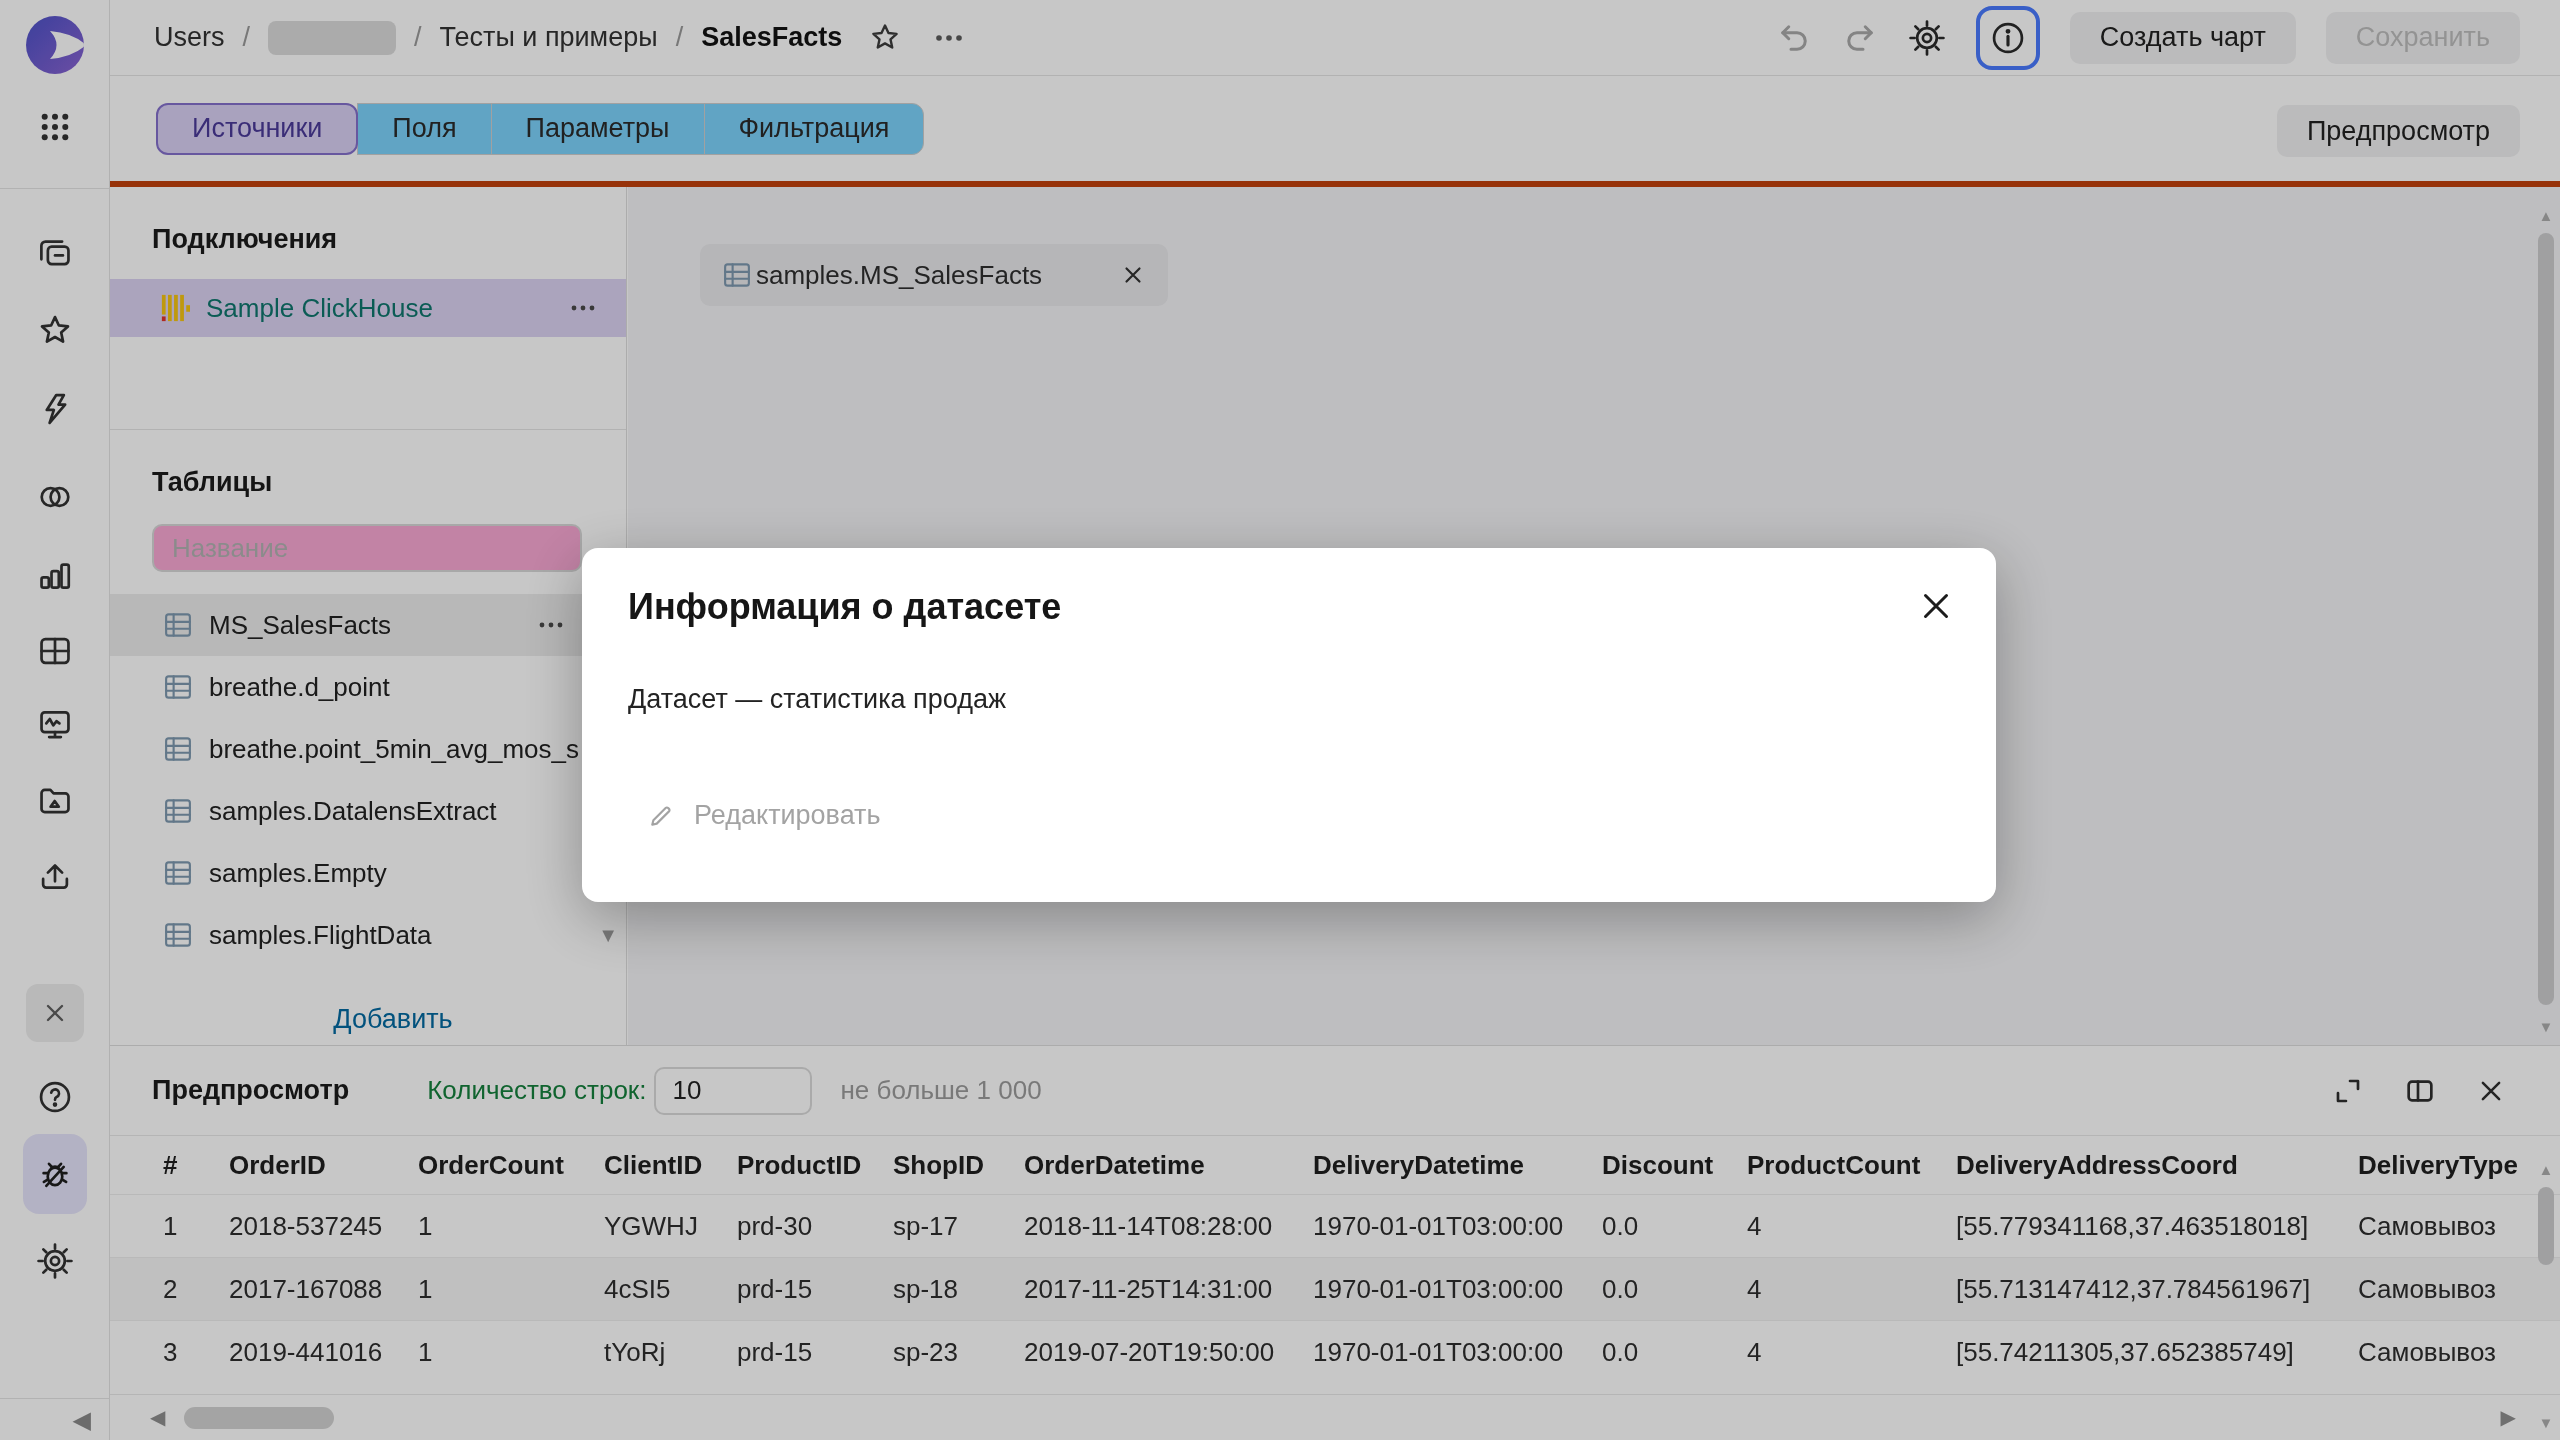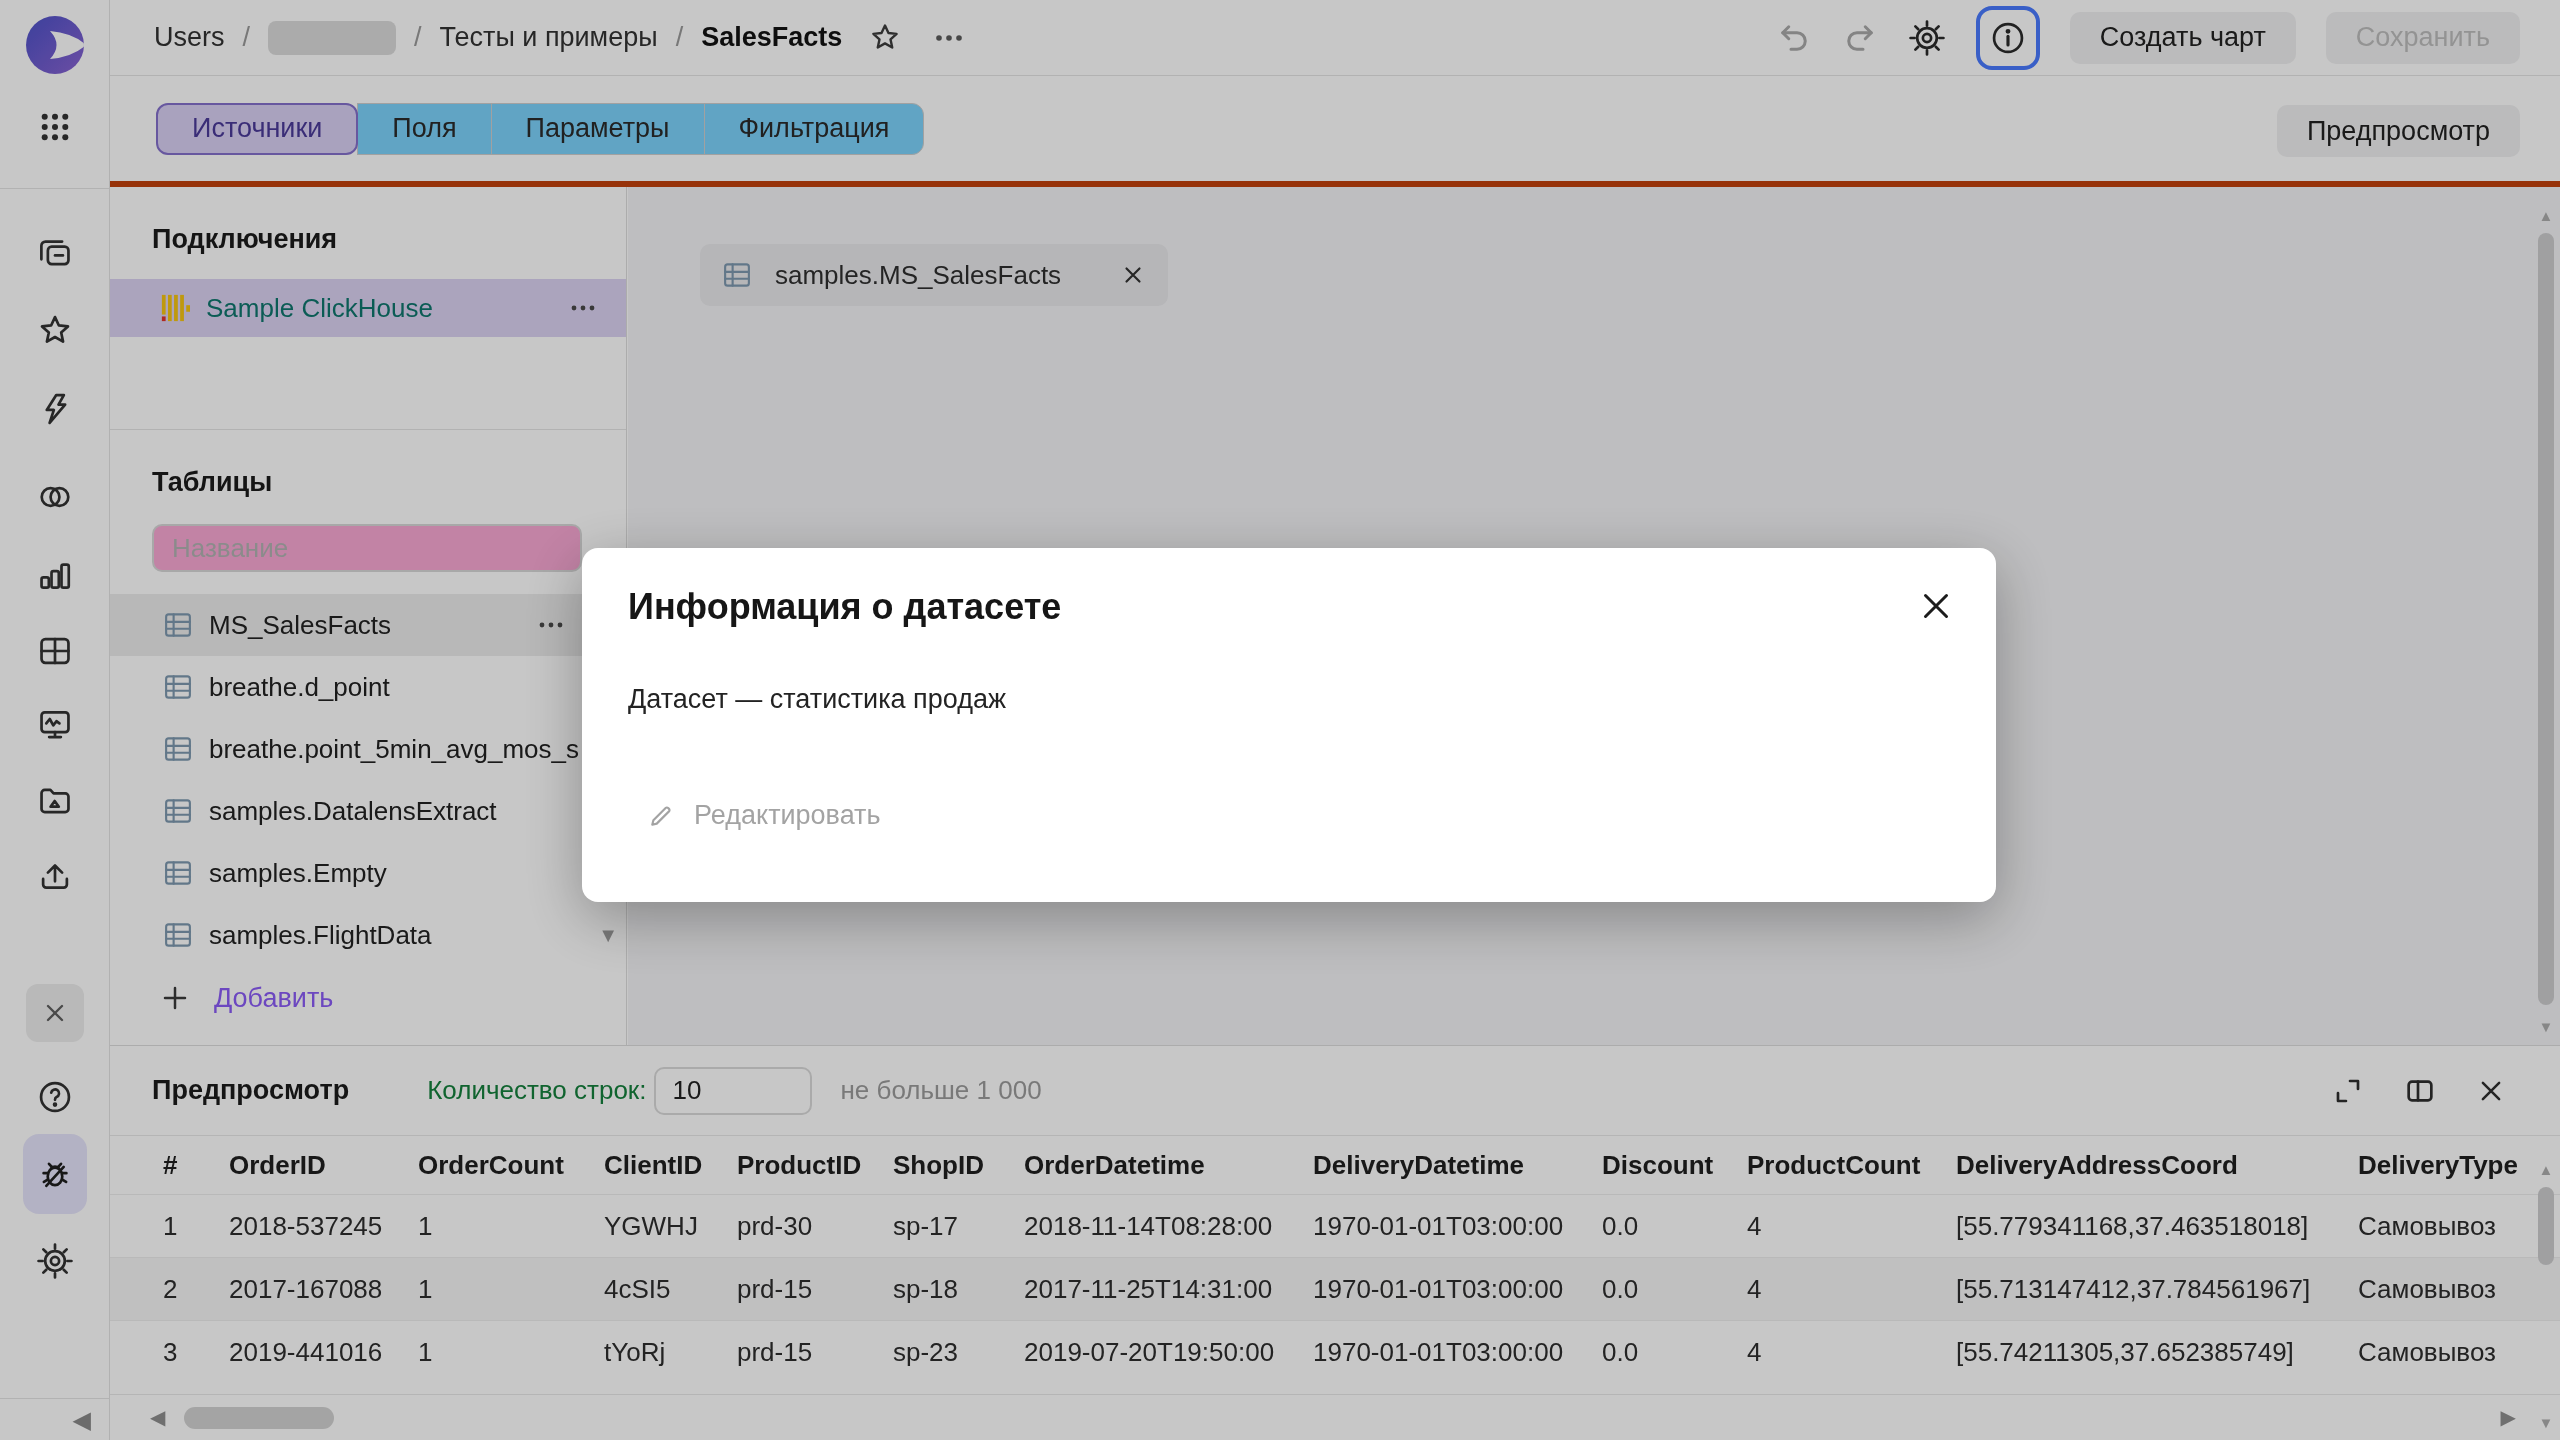--- a/index.html
+++ b/index.html
@@ -52,26 +52,26 @@
   .panel-hr { height:1px; background:#e4e4e4; margin-top:92px; }
   .panel-h.tables { margin-top:36px; }
   .search { display:block; margin:26px 42px 0; width:430px; height:48px; border:2px solid #d8d8d8; border-radius:10px; font-size:26px; font-family:inherit; padding:16px 18px; color:#333; background:#f9a8d4; }
   .search::placeholder { color:#b3b3b3; }
   .tlist { margin-top:22px; }
   .titem { position:relative; height:62px; display:flex; align-items:center; padding-left:53px; gap:16px; font-size:26px; color:#222; white-space:nowrap; overflow:hidden; }
   .titem.selected { background:#ececec; }
   .titem .menu-dots { position:absolute; right:62px; top:27px; margin-left:0; }
   .tbl-icon { color:#7e99b0; flex:0 0 auto; }
   .scroll-hint { position:absolute; right:8px; top:20px; color:#9b9b9b; font-size:20px; }
-  .add-row { height:52px; margin-top:6px; display:flex; align-items:center; padding-left:50px; gap:24px; font-size:27px; color:#8b5cf6; }
+  .add-row { height:52px; margin-top:6px; display:flex; align-items:center; padding-left:50px; gap:32px; font-size:27px; color:#0369a1;flex-direction:column; }
   .add-row .plus { color:#3a3a3a; }
 
   
   .canvas { position:absolute; left:628px; top:187px; width:1932px; height:858px; background:#f4f4f6; }
-  .chip { position:absolute; left:72px; top:57px; width:468px; height:62px; background:#e9e9ec; border-radius:10px; display:flex; align-items:center; padding:0 22px; gap:23px; }
+  .chip { position:absolute; left:72px; top:57px; width:468px; height:62px; background:#e9e9ec; border-radius:10px; display:flex; align-items:center; padding:0 22px; gap:4px; }
   .chip-label { font-size:26px; color:#2f2f2f; }
   .chip-close { margin-left:auto; color:#333; }
   .vscroll { position:absolute; right:6px; top:20px; width:16px; height:828px; }
   .vscroll .arr { position:absolute; left:0; width:16px; text-align:center; color:#aeaeae; font-size:15px; }
   .vscroll .thumb { position:absolute; left:0; width:16px; border-radius:8px; background:#cdcdcf; }
 
   
   .preview { position:absolute; left:110px; top:1045px; width:2450px; height:395px; background:#fff; border-top:1px solid #dddddd; }
   .pbar { height:90px; display:flex; align-items:center; padding:0 54px 0 42px; border-bottom:1px solid #e8e8e8; }
   .pbar-title { font-size:27px; font-weight:700; color:#1b1b1b; }

